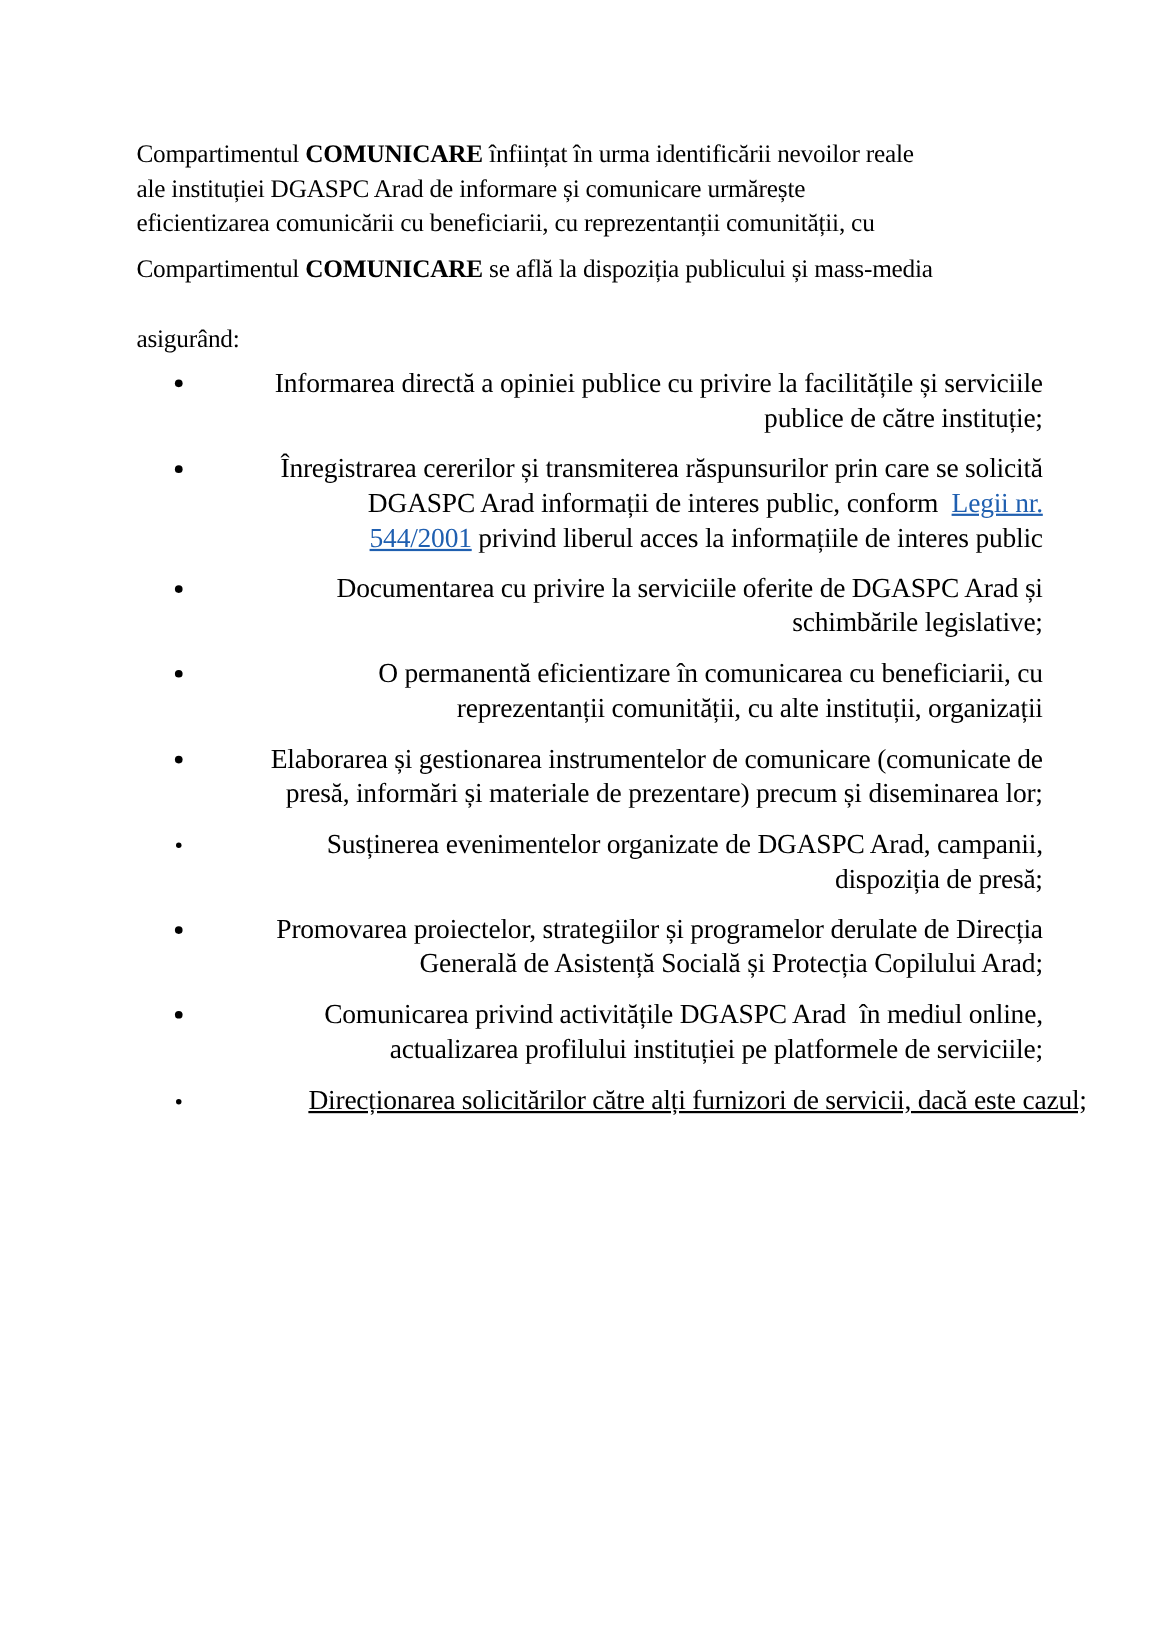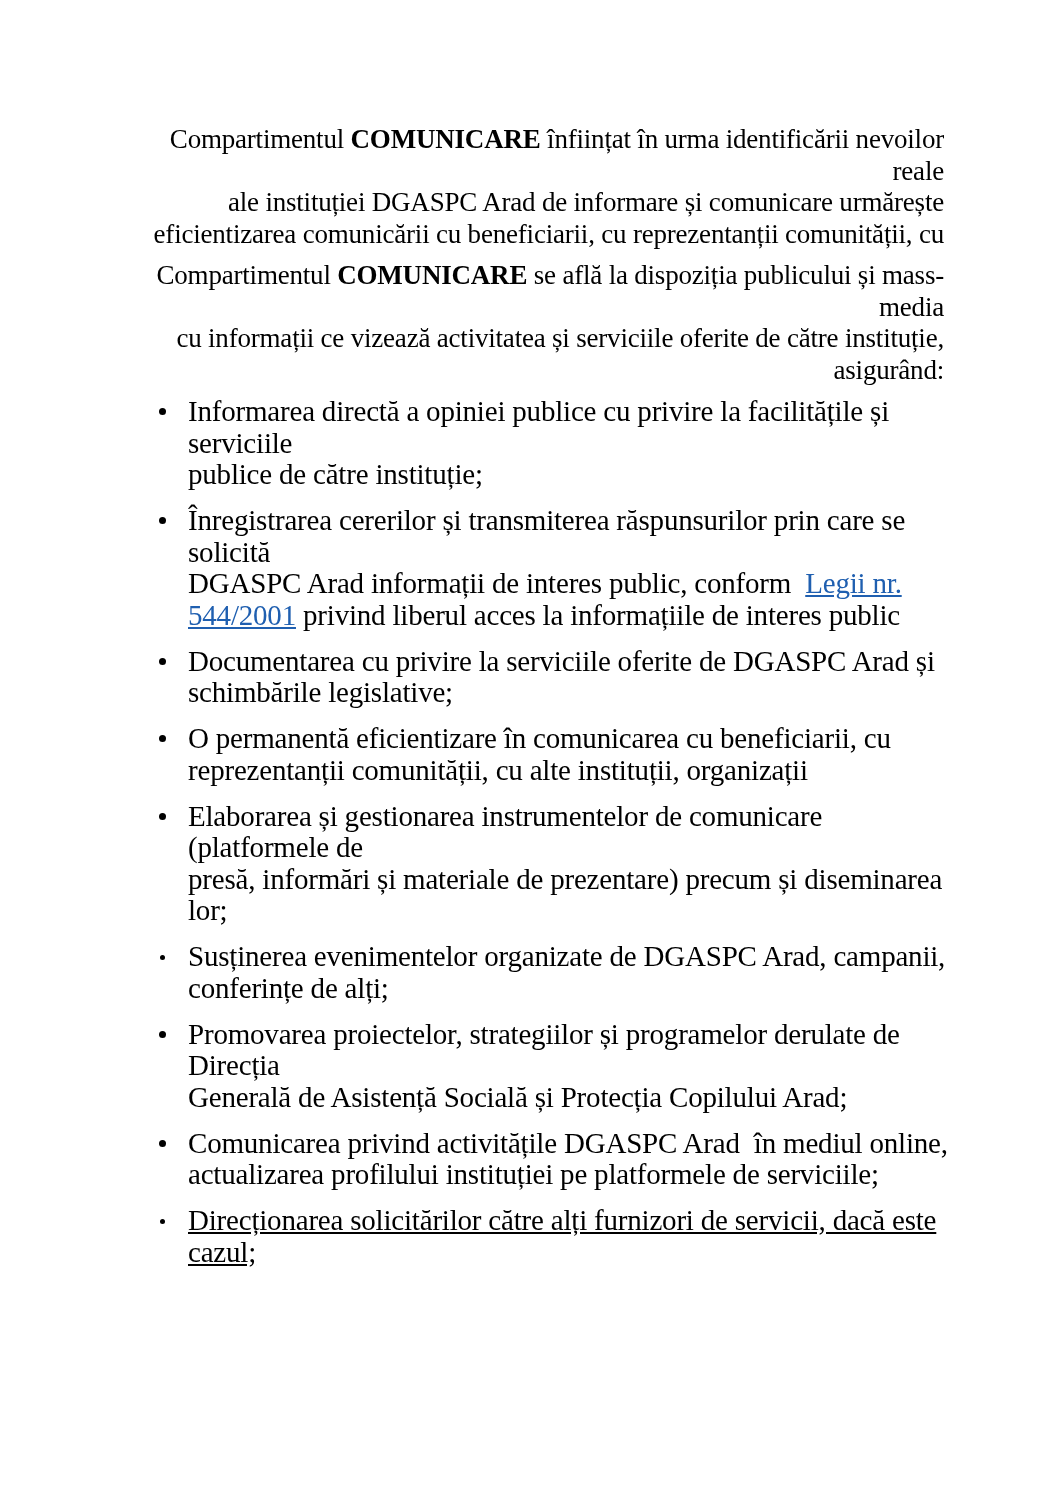--- a/index.html
+++ b/index.html
@@ -15,40 +15,40 @@
       font-family: "Liberation Serif", "DejaVu Serif", serif;
       color: #000000;
     }
     .page {
       position: absolute;
       left: 124px;
       top: 124px;
       width: 820px;
     }
     .para {
-      font-size: 27px;
+      font-size: 23px;
       line-height: 31.5px;
       margin: 0 0 10px 0;
       letter-spacing: -0.2px;
-      text-align: right;
     }
     .para b { font-weight: bold; }
     .bullets {
       list-style: none;
       margin: 0;
       padding: 0;
     }
     .bullet-item {
       position: relative;
       padding-left: 64px;
-      font-size: 29px;
+      font-size: 25px;
       line-height: 31.5px;
       margin: 0 0 14.5px 0;
       letter-spacing: -0.2px;
       width: 760px;
+      text-align: right;
     }
     .bullet-dot {
       position: absolute;
       left: 35px;
       top: 12px;
       width: 7px;
       height: 7px;
       border-radius: 50%;
       background: #000;
     }
@@ -69,21 +69,21 @@
 <div class="page">
 
   <p class="para">
     <span>Compartimentul </span><b>COMUNICARE</b><span> înființat în urma identificării nevoilor reale</span><br>
     <span>ale instituției DGASPC Arad de informare și comunicare urmărește</span><br>
     <span>eficientizarea comunicării cu beneficiarii, cu reprezentanții comunității, cu</span><br>
   </p>
 
   <p class="para" style="">
     <span>Compartimentul </span><b>COMUNICARE</b><span> se află la dispoziția publicului și mass-media</span><br>
-    <span>cu informații ce vizează activitatea și serviciile oferite de către instituție,</span><br>
+    <br>
     <span>asigurând:</span>
   </p>
 
   <ul class="bullets">
 
     <li class="bullet-item">
       <span class="bullet-dot"></span>
       <span>Informarea directă a opiniei publice cu privire la facilitățile și serviciile</span><br>
       <span>publice de către instituție;</span>
     </li>
@@ -101,28 +101,28 @@
     </li>
 
     <li class="bullet-item">
       <span class="bullet-dot"></span>
       <span>O permanentă eficientizare în comunicarea cu beneficiarii, cu</span><br>
       <span>reprezentanții comunității, cu alte instituții, organizații</span><br>
     </li>
 
     <li class="bullet-item">
       <span class="bullet-dot"></span>
-      <span>Elaborarea și gestionarea instrumentelor de comunicare (platformele de</span><br>
+      <span>Elaborarea și gestionarea instrumentelor de comunicare (comunicate de</span><br>
       <span>presă, informări și materiale de prezentare) precum și diseminarea lor;</span>
     </li>
 
     <li class="bullet-item">
       <span class="bullet-dot small"></span>
       <span>Susținerea evenimentelor organizate de DGASPC Arad, campanii,</span><br>
-      <span>conferințe de alți;</span>
+      <span>dispoziția de presă;</span>
     </li>
 
     <li class="bullet-item">
       <span class="bullet-dot"></span>
       <span>Promovarea proiectelor, strategiilor și programelor derulate de Direcția</span><br>
       <span>Generală de Asistență Socială și Protecția Copilului Arad;</span>
     </li>
 
     <li class="bullet-item">
       <span class="bullet-dot"></span>

